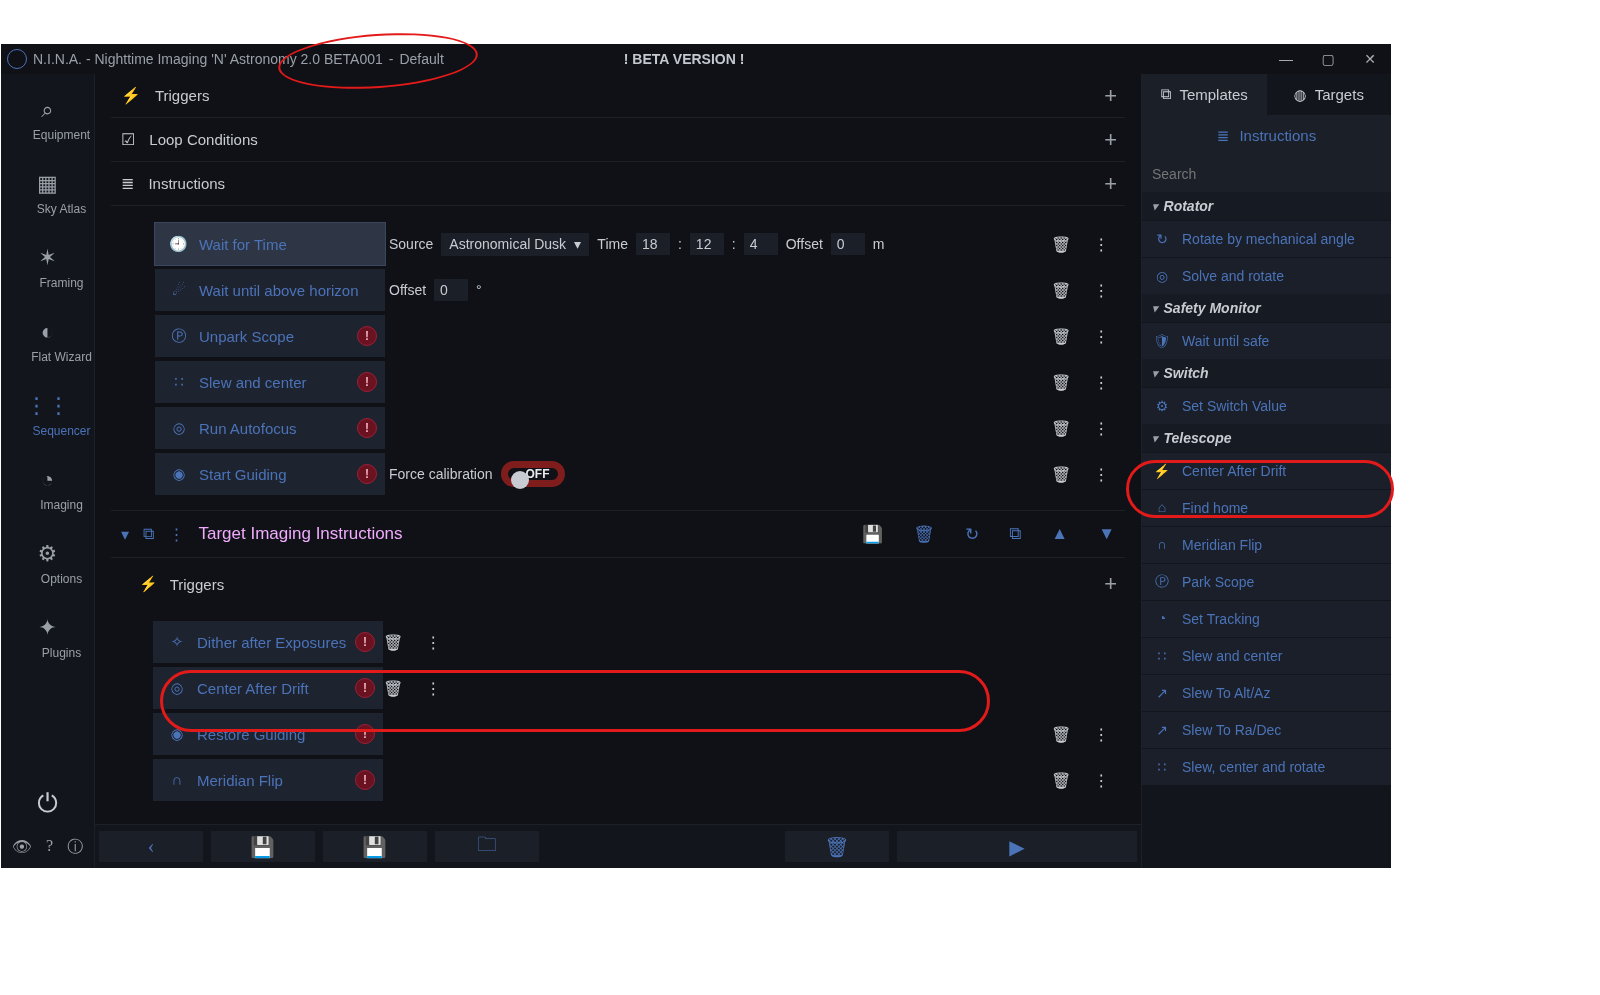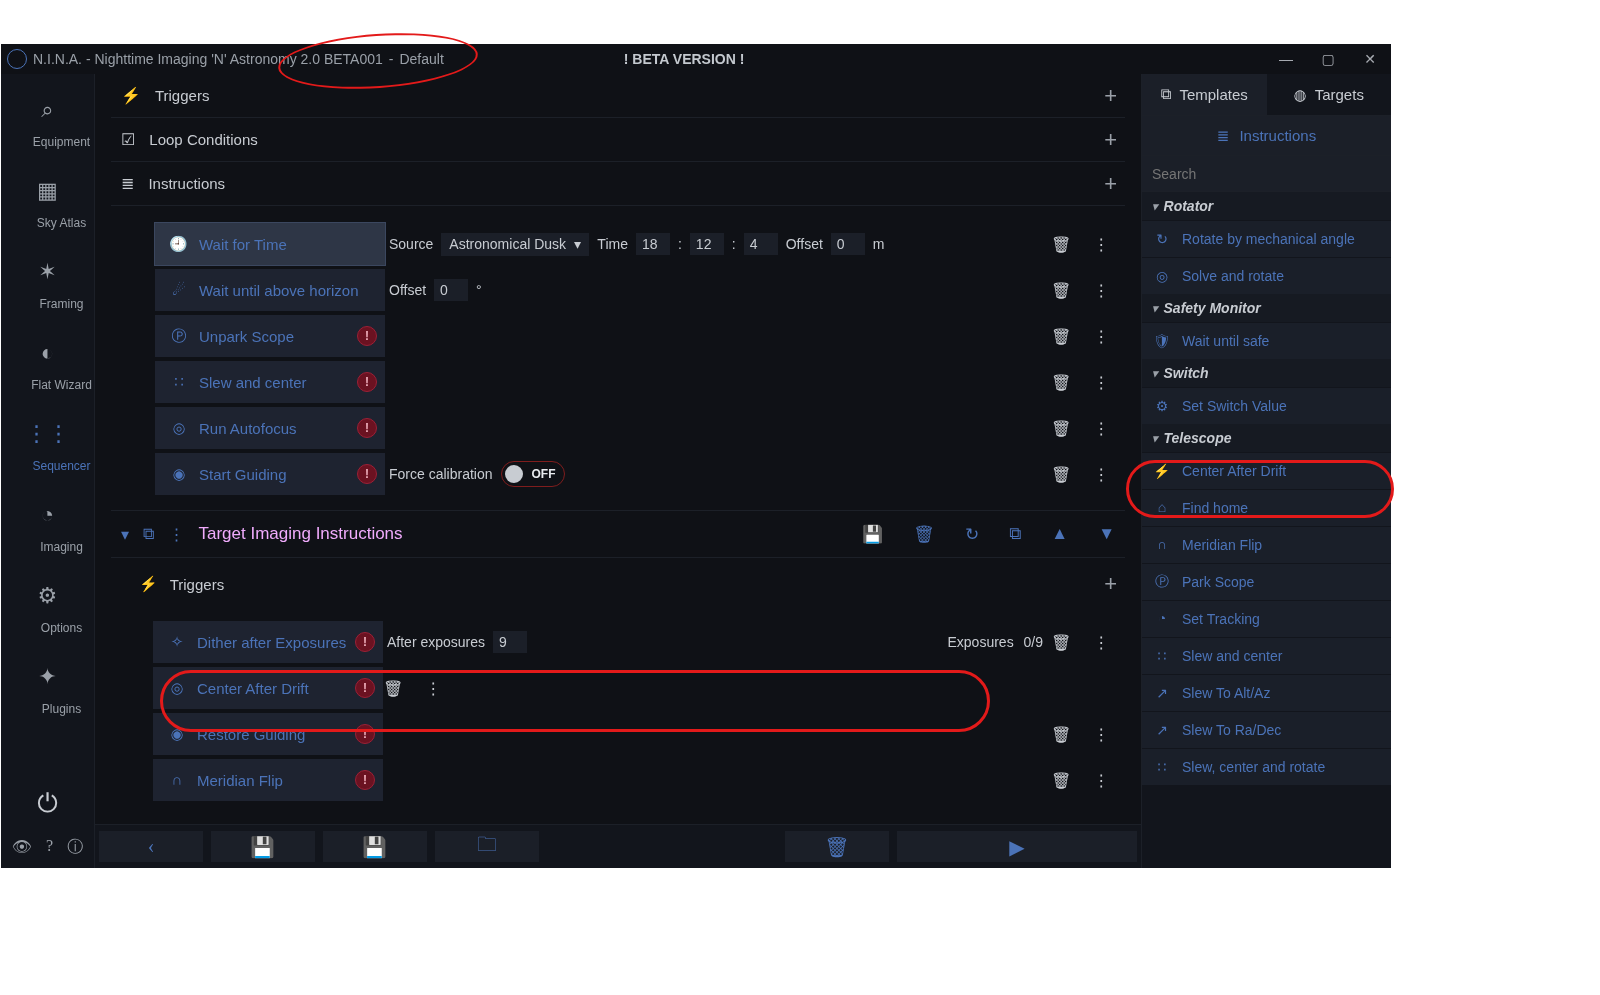--- a/index.html
+++ b/index.html
@@ -60,21 +60,21 @@
     color: #9aa0a8;
     font-size: 12px;
     cursor: pointer;
   }
   .sidebarL .navitem.active { color: #4b73b8; }
   .sidebarL .navitem .icon {
     width: 36px; height: 28px;
     display: flex; align-items: center; justify-content: center;
     font-size: 22px;
   }
-  .sidebarL .navitem .lbl { margin-top: 11px; padding-left: 28px; }
+  .sidebarL .navitem .lbl { margin-top: 4px; padding-left: 28px; }
   .sidebarL .bottom-icons {
     margin-top: auto;
     display: flex;
     gap: 14px;
     padding: 10px 0;
     color: #9aa0a8;
     font-size: 16px;
   }
 
   
@@ -146,21 +146,21 @@
     padding: 3px 8px;
     min-width: 148px;
   }
   .irow .params .stat { margin-left: auto; margin-right: 8px; }
   .irow .tools { display: flex; align-items: center; gap: 22px; min-width: 74px; }
   .tools .trash, .tools .more { color: #c8ccd2; font-size: 16px; cursor: pointer; }
 
   .toggle {
     display: inline-flex; align-items: center;
     width: 64px; height: 26px; border-radius: 14px;
-    border: 1px solid #7f1d1d; position: relative;
+    border: 7px solid #7f1d1d; position: relative;
     justify-content: flex-end; padding: 0 8px;
     color: #e9ecf0; font-size: 12px; font-weight: 700;
   }
   .toggle::before {
     content: ""; position: absolute; left: 3px; top: 3px;
     width: 18px; height: 18px; border-radius: 50%; background: #c8ccd2;
   }
 
   
   .tii-header {
@@ -450,28 +450,20 @@
           </div>
 
           <div class="instr-list" style="padding-left:14px;">
 
             <div class="irow">
               <div class="chip">
                 <span class="cicon u">✧</span>
                 <span class="clbl">Dither after Exposures</span>
                 <span class="warn inchip">!</span>
               </div>
-              <div class="params">
-                <span class="lbl">After exposures</span>
-                <span class="inp">9</span>
-                <span class="stat">
-                  <span>Exposures</span>
-                  <span style="margin-left:6px;">0/9</span>
-                </span>
-              </div>
               <div class="tools">
                 <span class="trash u">🗑</span>
                 <span class="more u">⋮</span>
               </div>
             </div>
 
             <div class="irow">
               <div class="chip">
                 <span class="cicon u">◎</span>
                 <span class="clbl">Center After Drift</span>

